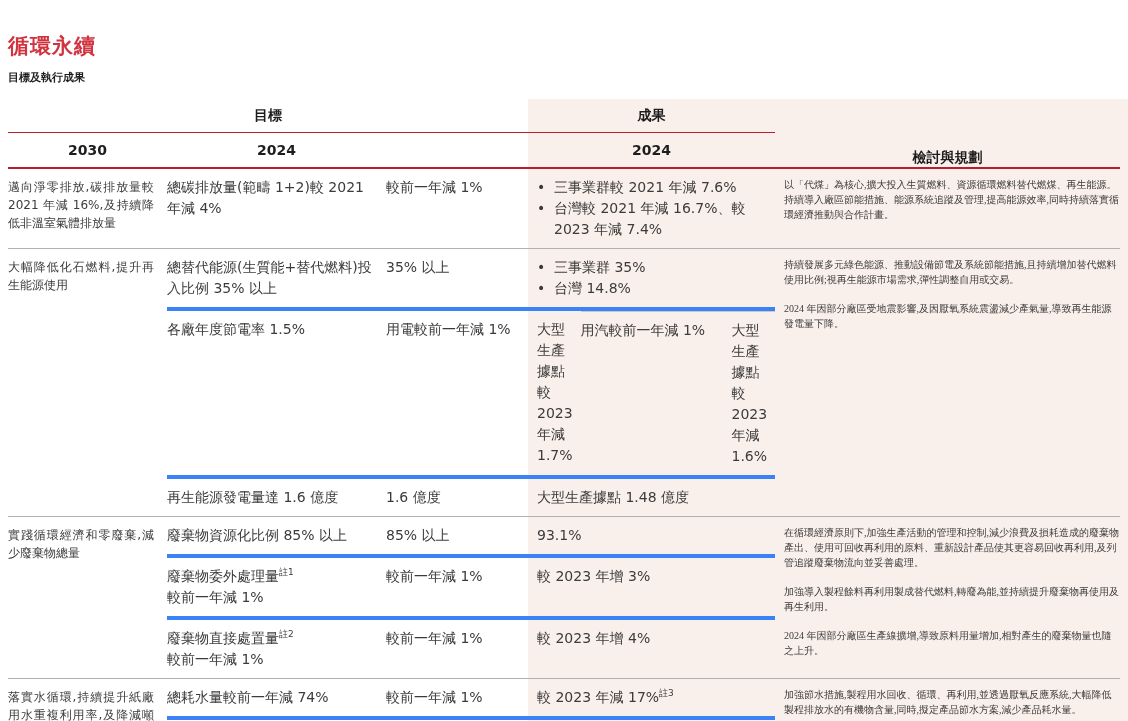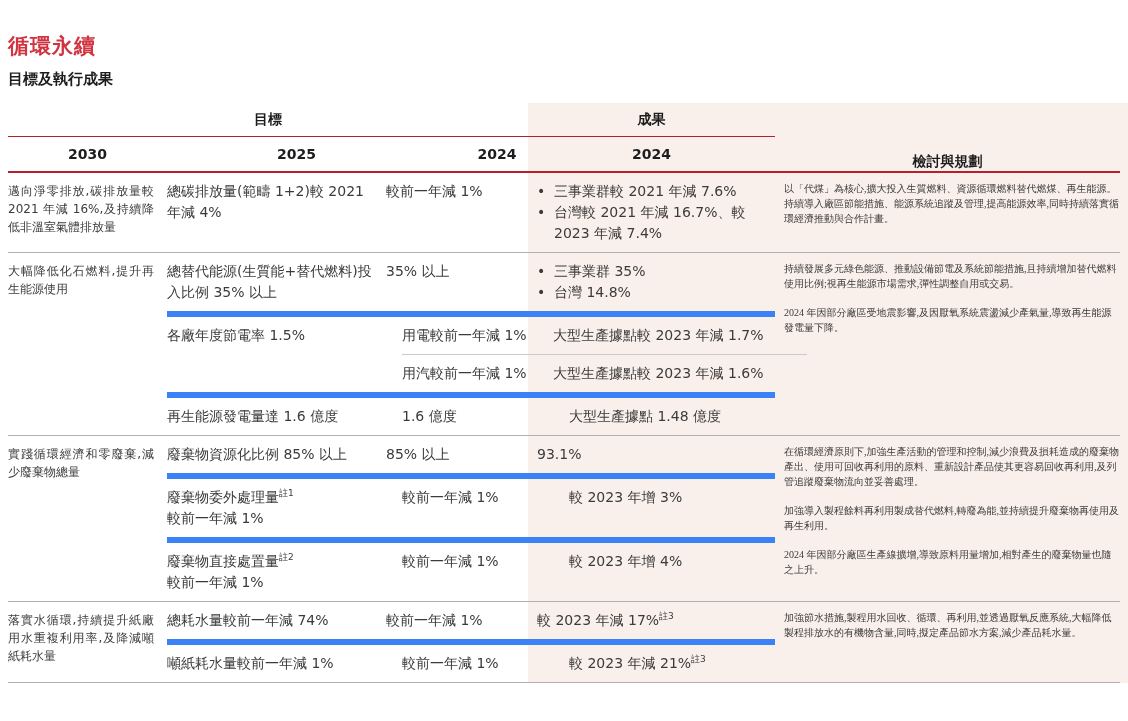--- a/index.html
+++ b/index.html
@@ -14,21 +14,21 @@
 
   .title {
     color: #d13440;
     font-size: 21px;
     font-weight: bold;
     margin: 0 0 10px 0;
     letter-spacing: 1px;
   }
   .subtitle {
     color: #1d1d1d;
-    font-size: 15px;
+    font-size: 11px;
     font-weight: bold;
     margin: 0 0 14px 0;
   }
 
   .table { position: relative; width: 1112px; }
   .pink-bg {
     position: absolute;
     left: 520px; top: 0; bottom: 0;
     width: calc(100% - 520px + 8px);
     background: #faf0eb;
@@ -45,21 +45,20 @@
   .th-goal-wrap, .th-result-wrap { display: flex; flex-direction: column; justify-content: center; }
   .th-top {
     height: 33px;
     display: flex; align-items: center; justify-content: center;
     border-bottom: 1.5px solid #b81f2c;
   }
   .th-years {
     height: 34px;
     display: grid;
     grid-template-columns: 159px 219px 142px;
-    gap: 20px;
   }
   .th-years > div, .th-year-single {
     display: flex; align-items: center; justify-content: center;
   }
   .th-year-single { height: 34px; }
   .th-review {
     display: flex; align-items: flex-end; justify-content: center; font-family: Liberation Serif, serif;
   }
   .th-text { font-size: 14px; font-weight: bold; color: #1d1d1d; }
 
@@ -75,28 +74,28 @@
     padding: 9px 13px 9px 0;
     font-size: 12px;
     line-height: 1.5;
     text-align: justify;
   }
   .mid { display: flex; flex-direction: column; align-self: stretch; }
   .row {
     display: grid;
     grid-template-columns: 219px 142px 247px;
   }
-  .row + .row { border-top: 6px solid #3b82f6; gap: 16px; }
+  .row + .row { border-top: 4px solid #3b82f6; }
   .cell {
     padding: 8px 12px 8px 0;
     font-size: 14px;
     line-height: 1.5;
   }
   .c4 { padding-left: 9px; padding-right: 6px; }
-  .inner-wrap { grid-column: 2 / 4; display: flex; flex-direction: column; }
+  .inner-wrap { grid-column: 2 / 4; display: flex; flex-direction: row; }
   .irow { display: grid; grid-template-columns: 142px 1fr; }
   .irow + .irow { border-top: 1px solid #c9c9c9; }
 
   .c5 {
     padding: 8px 0 8px 9px;
     font-size: 10px;
     line-height: 1.5;
     font-family: Liberation Serif, serif;
   }
   .c5 p { margin: 0; }
@@ -124,23 +123,20 @@
       <div class="thead">
         <div class="th-goal-wrap">
           <div class="th-top">
             <span class="th-text">目標</span>
           </div>
           <div class="th-years">
             <div>
                 <span class="th-text">2030</span>
               </div>
             <div>
-                <span class="th-text">2025</span>
-              </div>
-            <div>
                 <span class="th-text">2024</span>
               </div>
           </div>
         </div>
         <div class="th-result-wrap">
           <div class="th-top">
             <span class="th-text">成果</span>
           </div>
           <div class="th-year-single">
             <span class="th-text">2024</span>

